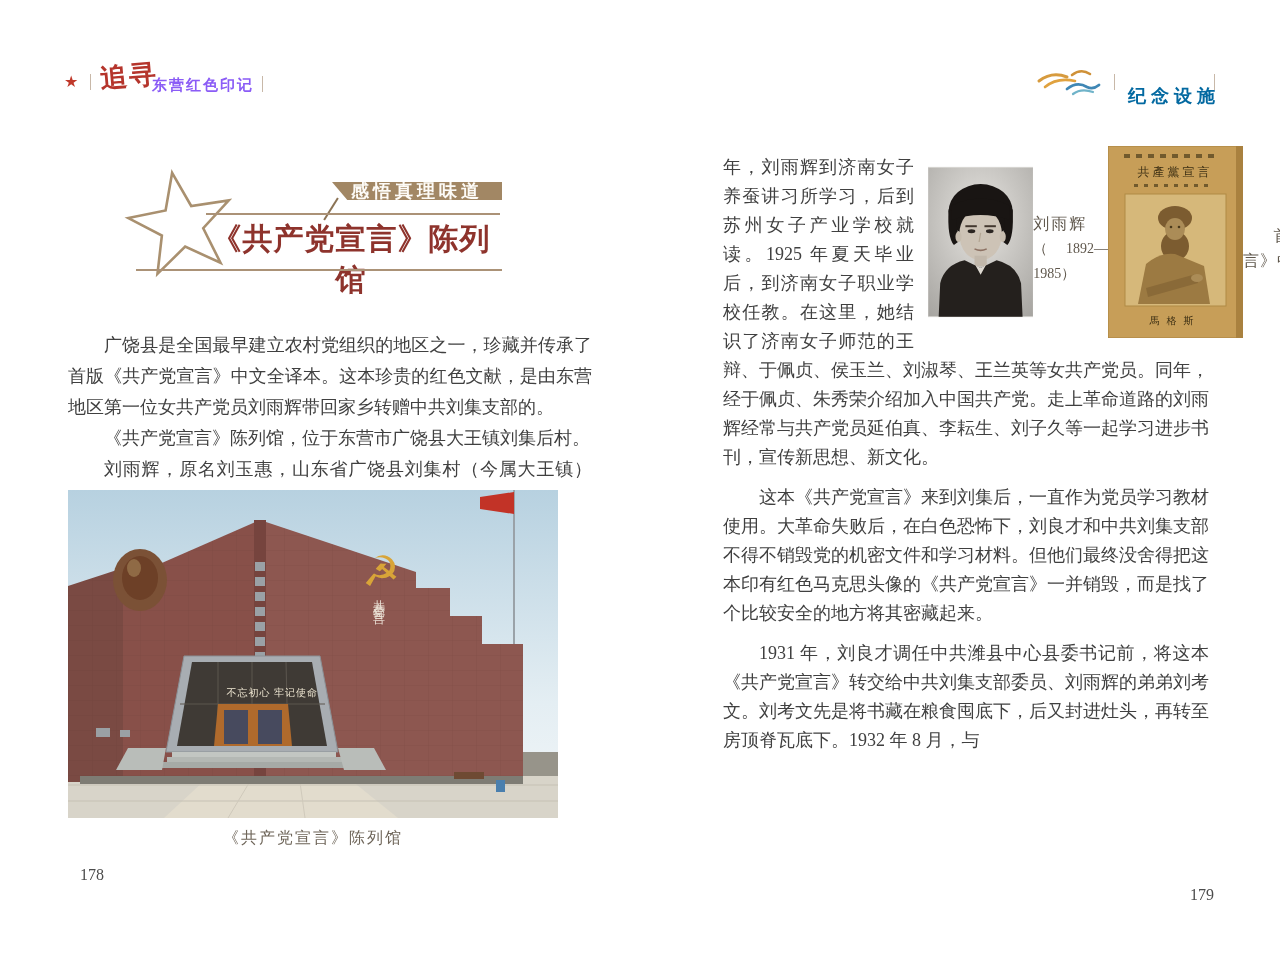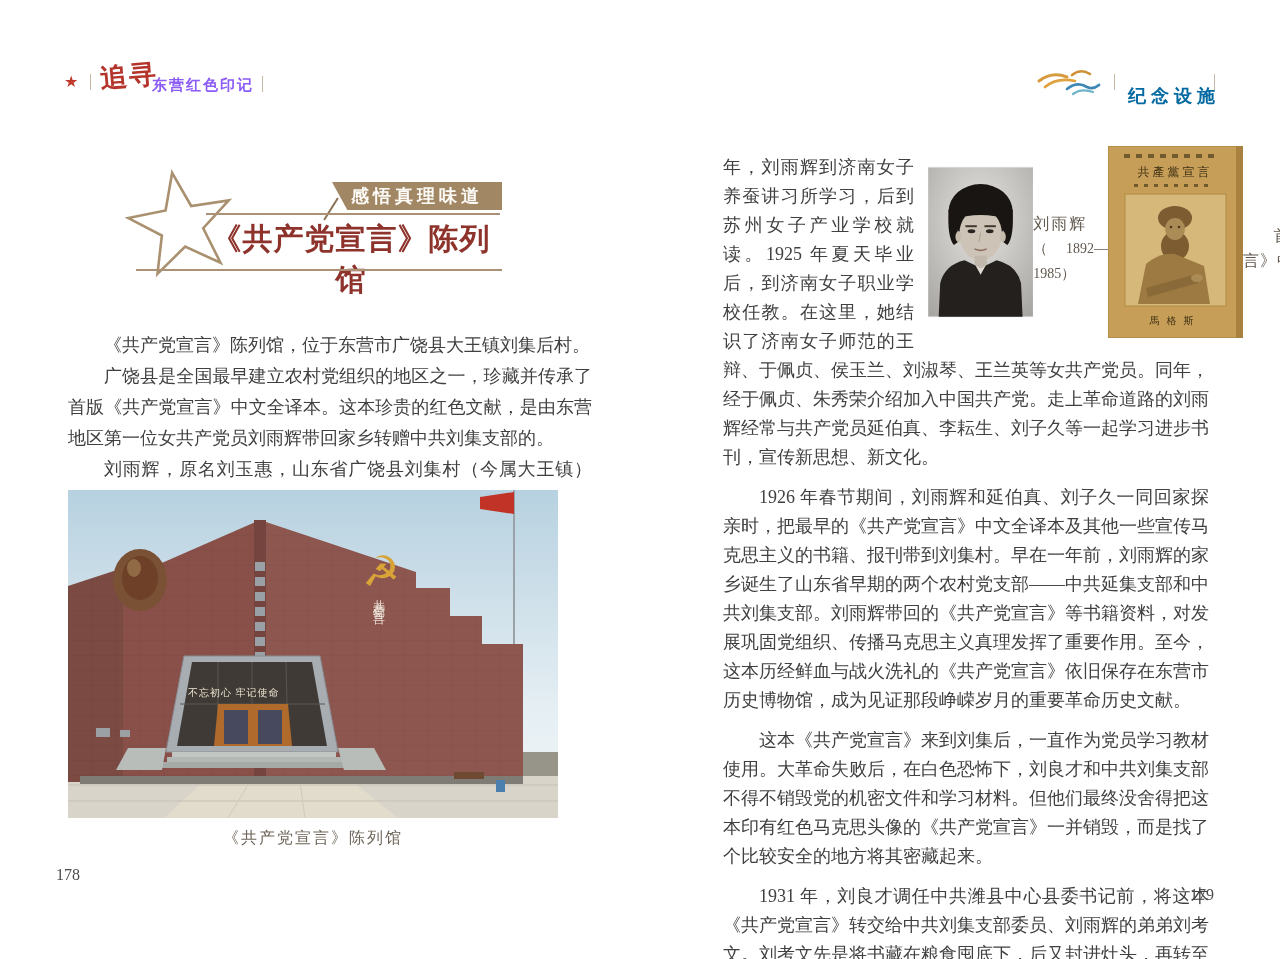--- a/index.html
+++ b/index.html
@@ -9,40 +9,40 @@
 
   
   .hdr-star{left:64px;top:72px;font-size:16px;color:#c0392b;font-family:"DejaVu Sans",sans-serif;}
   .hdr-sep{width:1px;height:16px;background:#c8b8a8;}
   .brand-script{left:100px;top:58px;font-size:27px;font-weight:bold;color:#b5352c;
                 transform:rotate(-5deg);letter-spacing:2px;}
   .brand-text{left:152px;top:76px;font-size:15px;font-weight:bold;color:#8b5cf6;letter-spacing:2px;}
   .hdr-right-label{left:1128px;top:84px;font-size:18px;font-weight:bold;color:#0369a1;letter-spacing:5px;}
 
   
-  .kicker{left:332px;top:182px;width:170px;height:28px;background:#a28764;
+  .kicker{left:332px;top:182px;width:170px;height:18px;background:#a28764;
           clip-path:polygon(0 0,100% 0,100% 100%,9% 100%);
           display:flex;align-items:center;justify-content:center;}
   .kicker span{color:#fdfbf7;font-size:18px;font-weight:bold;letter-spacing:4px;}
   .kicker-tail{left:318px;top:208px;width:26px;height:2px;background:#8b7355;transform:rotate(-58deg);}
   .rule{height:2px;background:#ab9277;}
   .main-title{left:198px;top:219px;width:306px;font-size:30px;font-weight:bold;color:#8e332c;
               text-align:center;letter-spacing:1px;}
 
   
   .body-left{left:68px;top:330px;width:524px;font-size:18px;line-height:31px;text-align:justify;}
   .body-left p{margin:0;text-indent:2em;}
   .body-right{left:712px;top:142px;width:508px;font-size:18px;line-height:29px;text-align:justify;}
   .body-right p{margin:11px;text-indent:2em;}
   .body-right p.no-indent{text-indent:0;}
 
   
   .museum-photo{left:68px;top:490px;width:490px;height:328px;overflow:hidden;}
   .museum-photo svg{display:block;}
-  .entr-sign{position:absolute;left:120px;top:196px;width:130px;text-align:left;
+  .entr-sign{position:absolute;left:120px;top:196px;width:130px;text-align:right;
              color:#efe7d2;font-size:10px;letter-spacing:1px;white-space:nowrap;}
   .facade-script{position:absolute;left:302px;top:100px;height:92px;
                  writing-mode:vertical-rl;color:#f2ece0;font-size:12px;letter-spacing:3px;opacity:.92;}
   .photo-caption-left{left:68px;top:828px;width:490px;text-align:center;
                       font-size:16px;color:#6e6559;letter-spacing:2px;}
   .pagenum{font-size:16px;color:#4c4c4c;font-family:"Liberation Serif",serif;}
 
   .photos-float{float:right;width:292px;margin:2px 0 8px 14px;}
   .photos-row{display:flex;justify-content:space-between;}
   .fig{display:flex;align-items:center;}
@@ -82,22 +82,22 @@
   </div>
   <div class="abs kicker">
     <span>感悟真理味道</span>
   </div>
   <div class="abs kicker-tail"></div>
   <div class="abs rule" style="left:206px;top:213px;width:294px;"></div>
   <div class="abs main-title">《共产党宣言》陈列馆</div>
   <div class="abs rule" style="left:136px;top:269px;width:366px;"></div>
 
   <div class="abs body-left">
+    <p>广饶县是全国最早建立农村党组织的地区之一，珍藏并传承了首版《共产党宣言》中文全译本。这本珍贵的红色文献，是由东营地区第一位女共产党员刘雨辉带回家乡转赠中共刘集支部的。</p>
     <p>《共产党宣言》陈列馆，位于东营市广饶县大王镇刘集后村。</p>
-    <p>广饶县是全国最早建立农村党组织的地区之一，珍藏并传承了首版《共产党宣言》中文全译本。这本珍贵的红色文献，是由东营地区第一位女共产党员刘雨辉带回家乡转赠中共刘集支部的。</p>
     <p>刘雨辉，原名刘玉惠，山东省广饶县刘集村（今属大王镇）人。1924</p>
   </div>
 
   <div class="abs museum-photo">
     <svg width="490" height="328" viewBox="0 0 490 328">
       <defs>
         <linearGradient id="sky" x1="0" y1="0" x2="0" y2="1">
           <stop offset="0" stop-color="#b7d1e0"></stop>
             <stop offset=".65" stop-color="#e4eef3"></stop>
           <stop offset="1" stop-color="#f2f6f8"></stop>
@@ -158,21 +158,21 @@
       <polygon points="270,258 306,258 318,280 276,280" fill="#b9bdb9"></polygon>
       <rect x="28" y="238" width="14" height="9" fill="#9aa0a4"></rect>
       <rect x="52" y="240" width="10" height="7" fill="#9aa0a4"></rect>
       <rect x="386" y="282" width="30" height="7" fill="#6e4a33"></rect>
       <rect x="428" y="290" width="9" height="12" fill="#4a7fae"></rect>
     </svg>
     <div class="entr-sign">不忘初心  牢记使命</div>
     <div class="facade-script">共产党宣言</div>
   </div>
   <div class="abs photo-caption-left">《共产党宣言》陈列馆</div>
-  <div class="abs pagenum" style="left:56px;top:866px;">178</div>
+  <div class="abs pagenum" style="left:80px;top:866px;">178</div>
 
   <div class="abs body-right">
     <div class="photos-float">
       <div class="photos-row">
 
         <div class="fig">
           <svg width="138" height="196" viewBox="0 0 138 196">
             <defs>
               <radialGradient id="pg" cx="50%" cy="35%" r="85%">
                 <stop offset="0" stop-color="#e6e4e0"></stop>
@@ -237,19 +237,18 @@
               <path d="M38,142 L88,128 L90,137 L40,151 Z" fill="#8a6a38"></path>
               <ellipse cx="89" cy="132" rx="6" ry="4" fill="#ab8c57"></ellipse>
             </g>
             <text x="67" y="178" font-size="10" fill="#3e3014" text-anchor="middle" letter-spacing="7">馬格斯</text>
           </svg>
           <div class="fig2-caption">首版《共产党宣言》中文全译本</div>
         </div>
       </div>
     </div>
     <p class="no-indent">年，刘雨辉到济南女子养蚕讲习所学习，后到苏州女子产业学校就读。1925 年夏天毕业后，到济南女子职业学校任教。在这里，她结识了济南女子师范的王辩、于佩贞、侯玉兰、刘淑琴、王兰英等女共产党员。同年，经于佩贞、朱秀荣介绍加入中国共产党。走上革命道路的刘雨辉经常与共产党员延伯真、李耘生、刘子久等一起学习进步书刊，宣传新思想、新文化。</p>
-    <p>1926 年春节期间，刘雨辉和延伯真、刘子久一同回家探亲时，把最早的《共产党宣言》中文全译本及其他一些宣传马克思主义的书籍、报刊带到刘集村。早在一年前，刘雨辉的家乡诞生了山东省早期的两个农村党支部——中共延集支部和中共刘集支部。刘雨辉带回的《共产党宣言》等书籍资料，对发展巩固党组织、传播马克思主义真理发挥了重要作用。至今，这本历经鲜血与战火洗礼的《共产党宣言》依旧保存在东营市历史博物馆，成为见证那段峥嵘岁月的重要革命历史文献。</p>
     <p>这本《共产党宣言》来到刘集后，一直作为党员学习教材使用。大革命失败后，在白色恐怖下，刘良才和中共刘集支部不得不销毁党的机密文件和学习材料。但他们最终没舍得把这本印有红色马克思头像的《共产党宣言》一并销毁，而是找了个比较安全的地方将其密藏起来。</p>
     <p>1931 年，刘良才调任中共潍县中心县委书记前，将这本《共产党宣言》转交给中共刘集支部委员、刘雨辉的弟弟刘考文。刘考文先是将书藏在粮食囤底下，后又封进灶头，再转至房顶脊瓦底下。1932 年 8 月，与</p>
   </div>
   <div class="abs pagenum" style="left:1190px;top:866px;margin-top:20px;">179</div>
 
 </div>
 
 </body></html>

